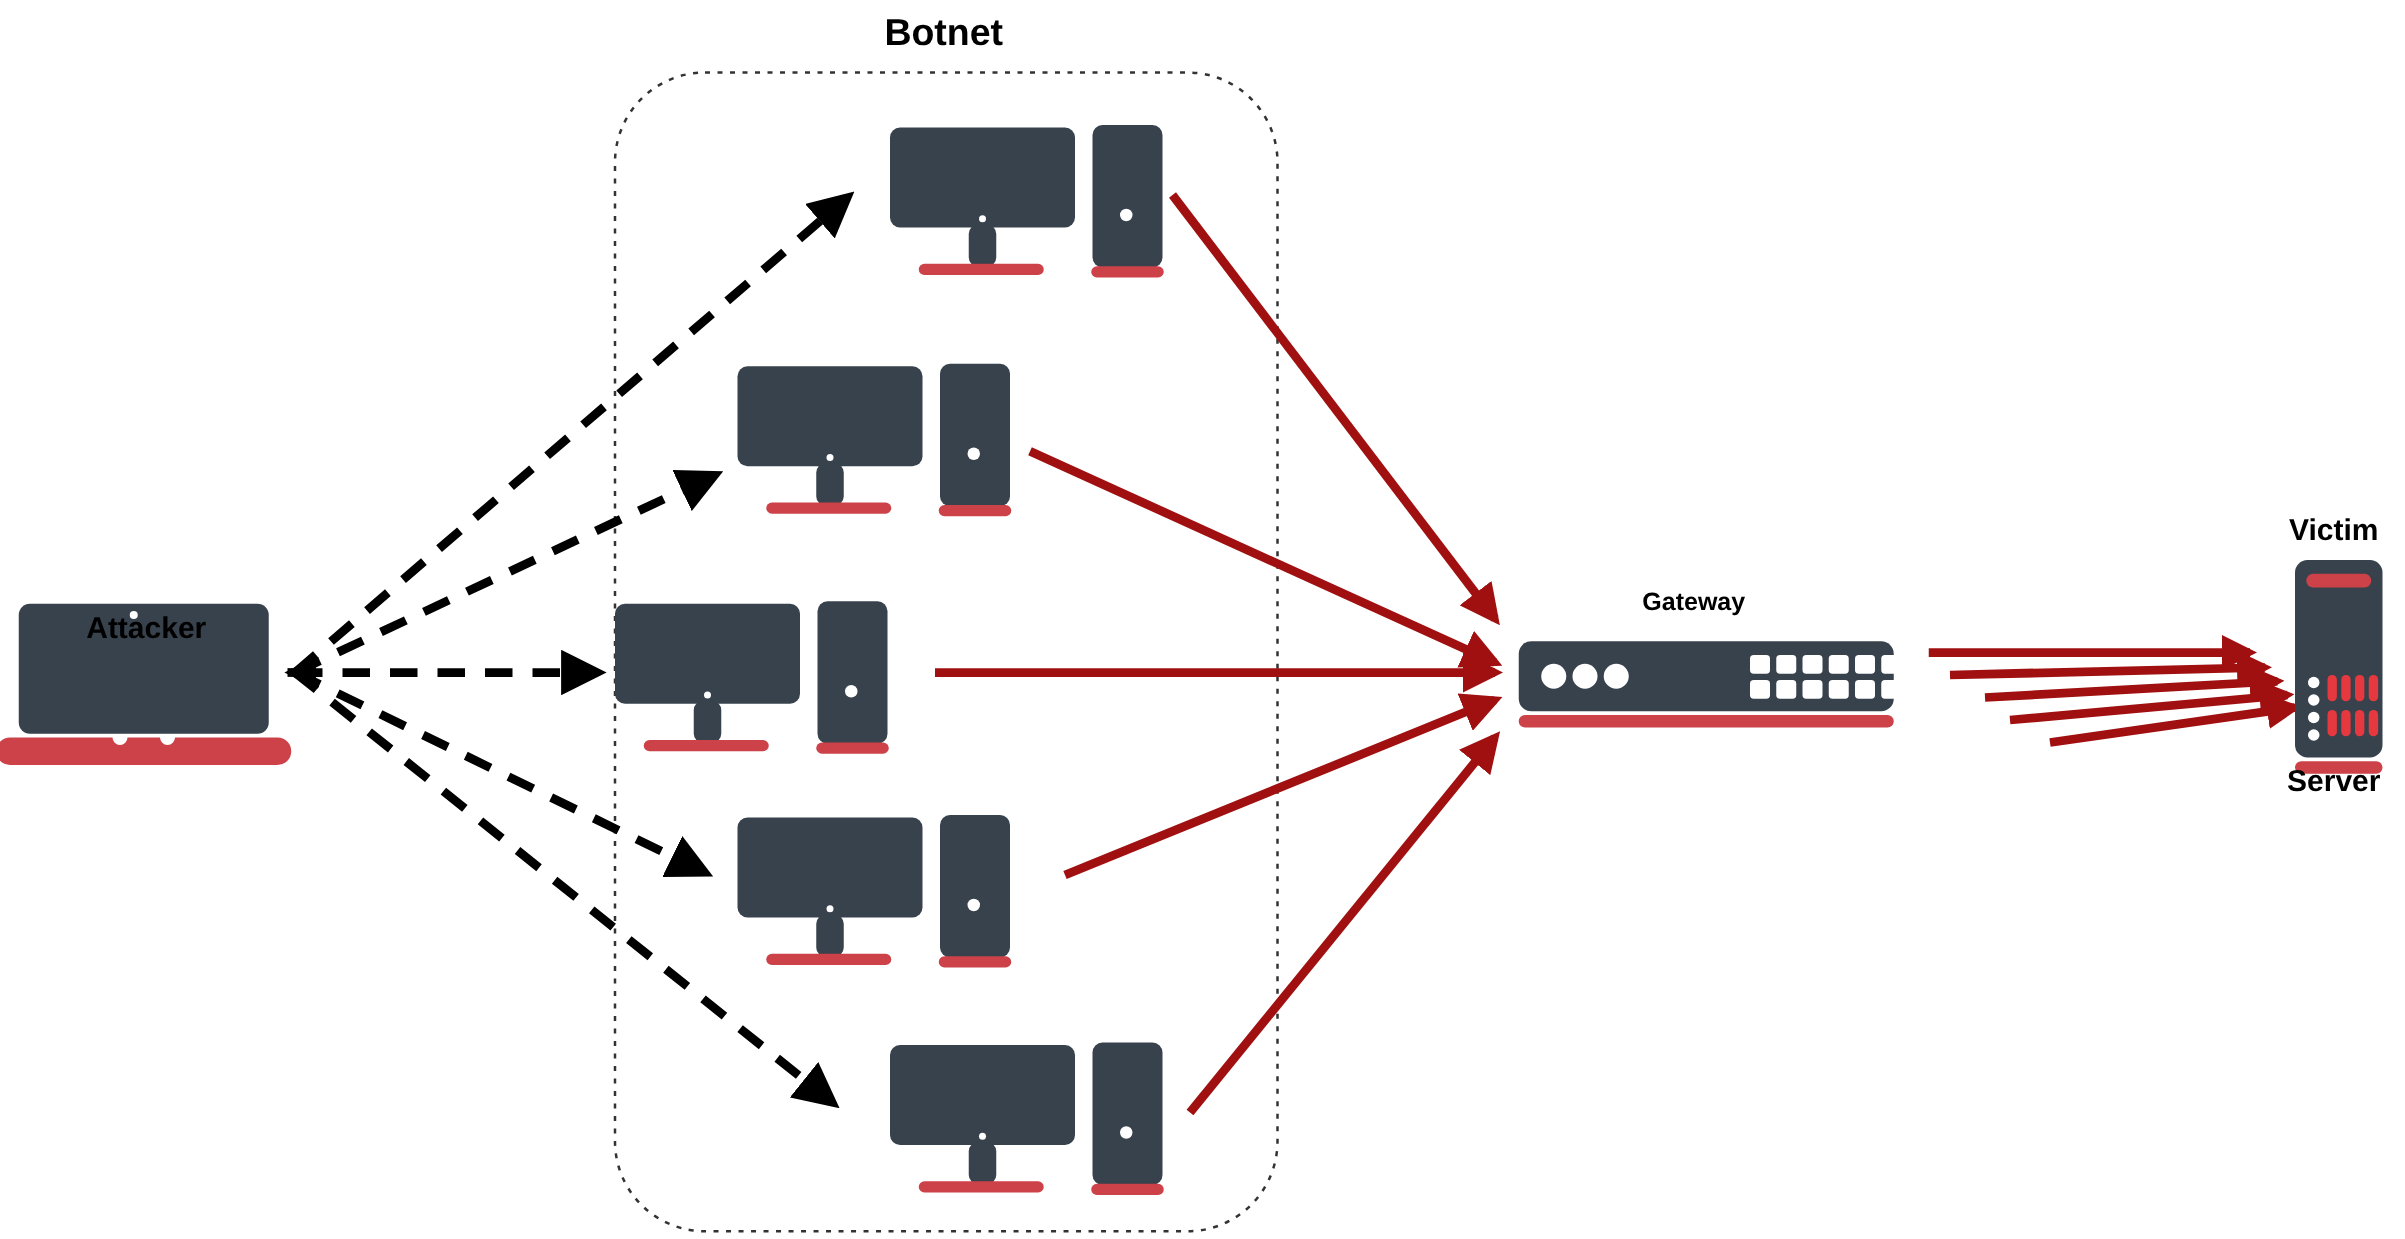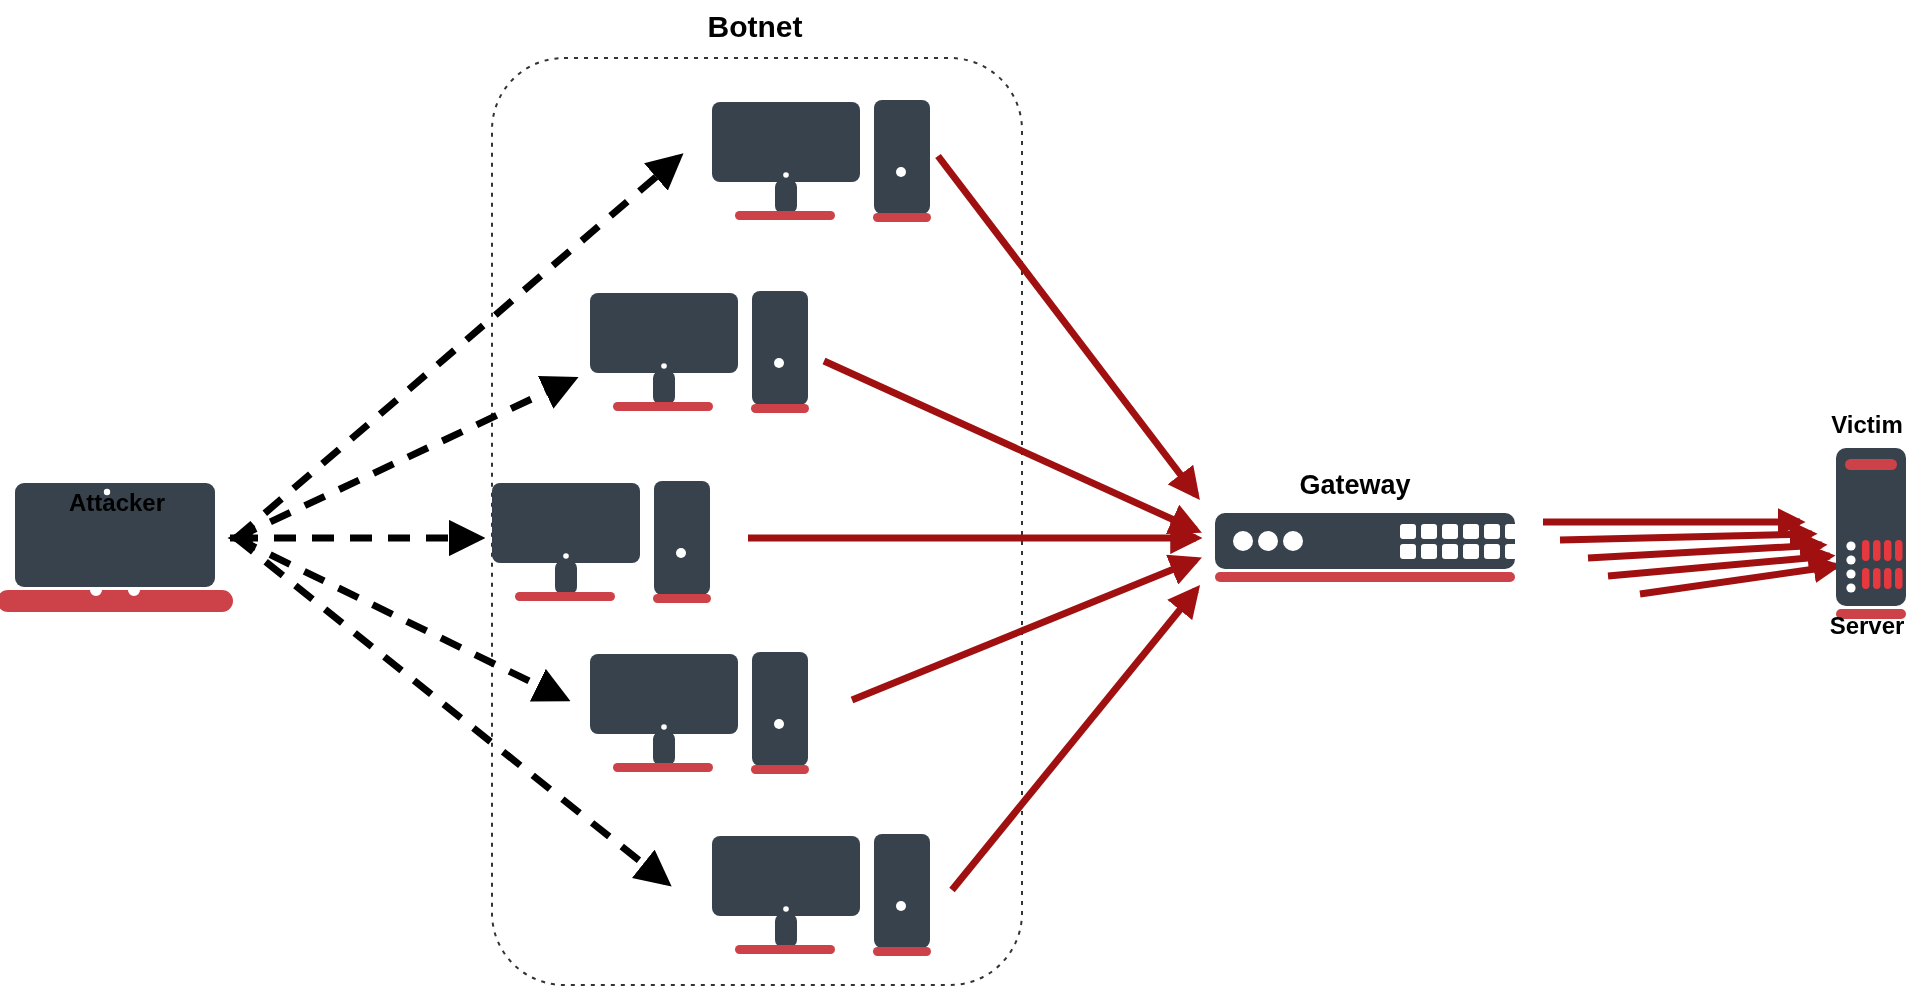--- a/index.html
+++ b/index.html
@@ -9,21 +9,21 @@
     width:1924px;height:991px;overflow:hidden;position:relative;
   }
   #stage{position:relative;width:1924px;height:991px;background:#ffffff;}
   #stage svg{position:absolute;left:0;top:0;width:1924px;height:991px;}
   .lbl{
     position:absolute;font-weight:bold;color:#000000;
     white-space:nowrap;text-align:center;line-height:1;
   }
   .lbl-attacker{font-size:24px;left:22px;top:458px;width:190px;margin-top:33px;}
   .lbl-botnet{font-size:30px;left:570px;top:12px;width:370px;}
-  .lbl-gateway{font-size:27px;left:1240px;top:472px;width:230px;}
+  .lbl-gateway{font-size:20px;left:1240px;top:472px;width:230px;}
   .lbl-victim{font-size:24px;left:1792px;top:413px;width:150px;}
   .lbl-server{font-size:24px;left:1792px;top:614px;width:150px;}
 </style>
 </head>
 <body>
 
 <div id="stage">
 
   <svg viewBox="0 0 1924 991" xmlns="http://www.w3.org/2000/svg">
     <defs>

